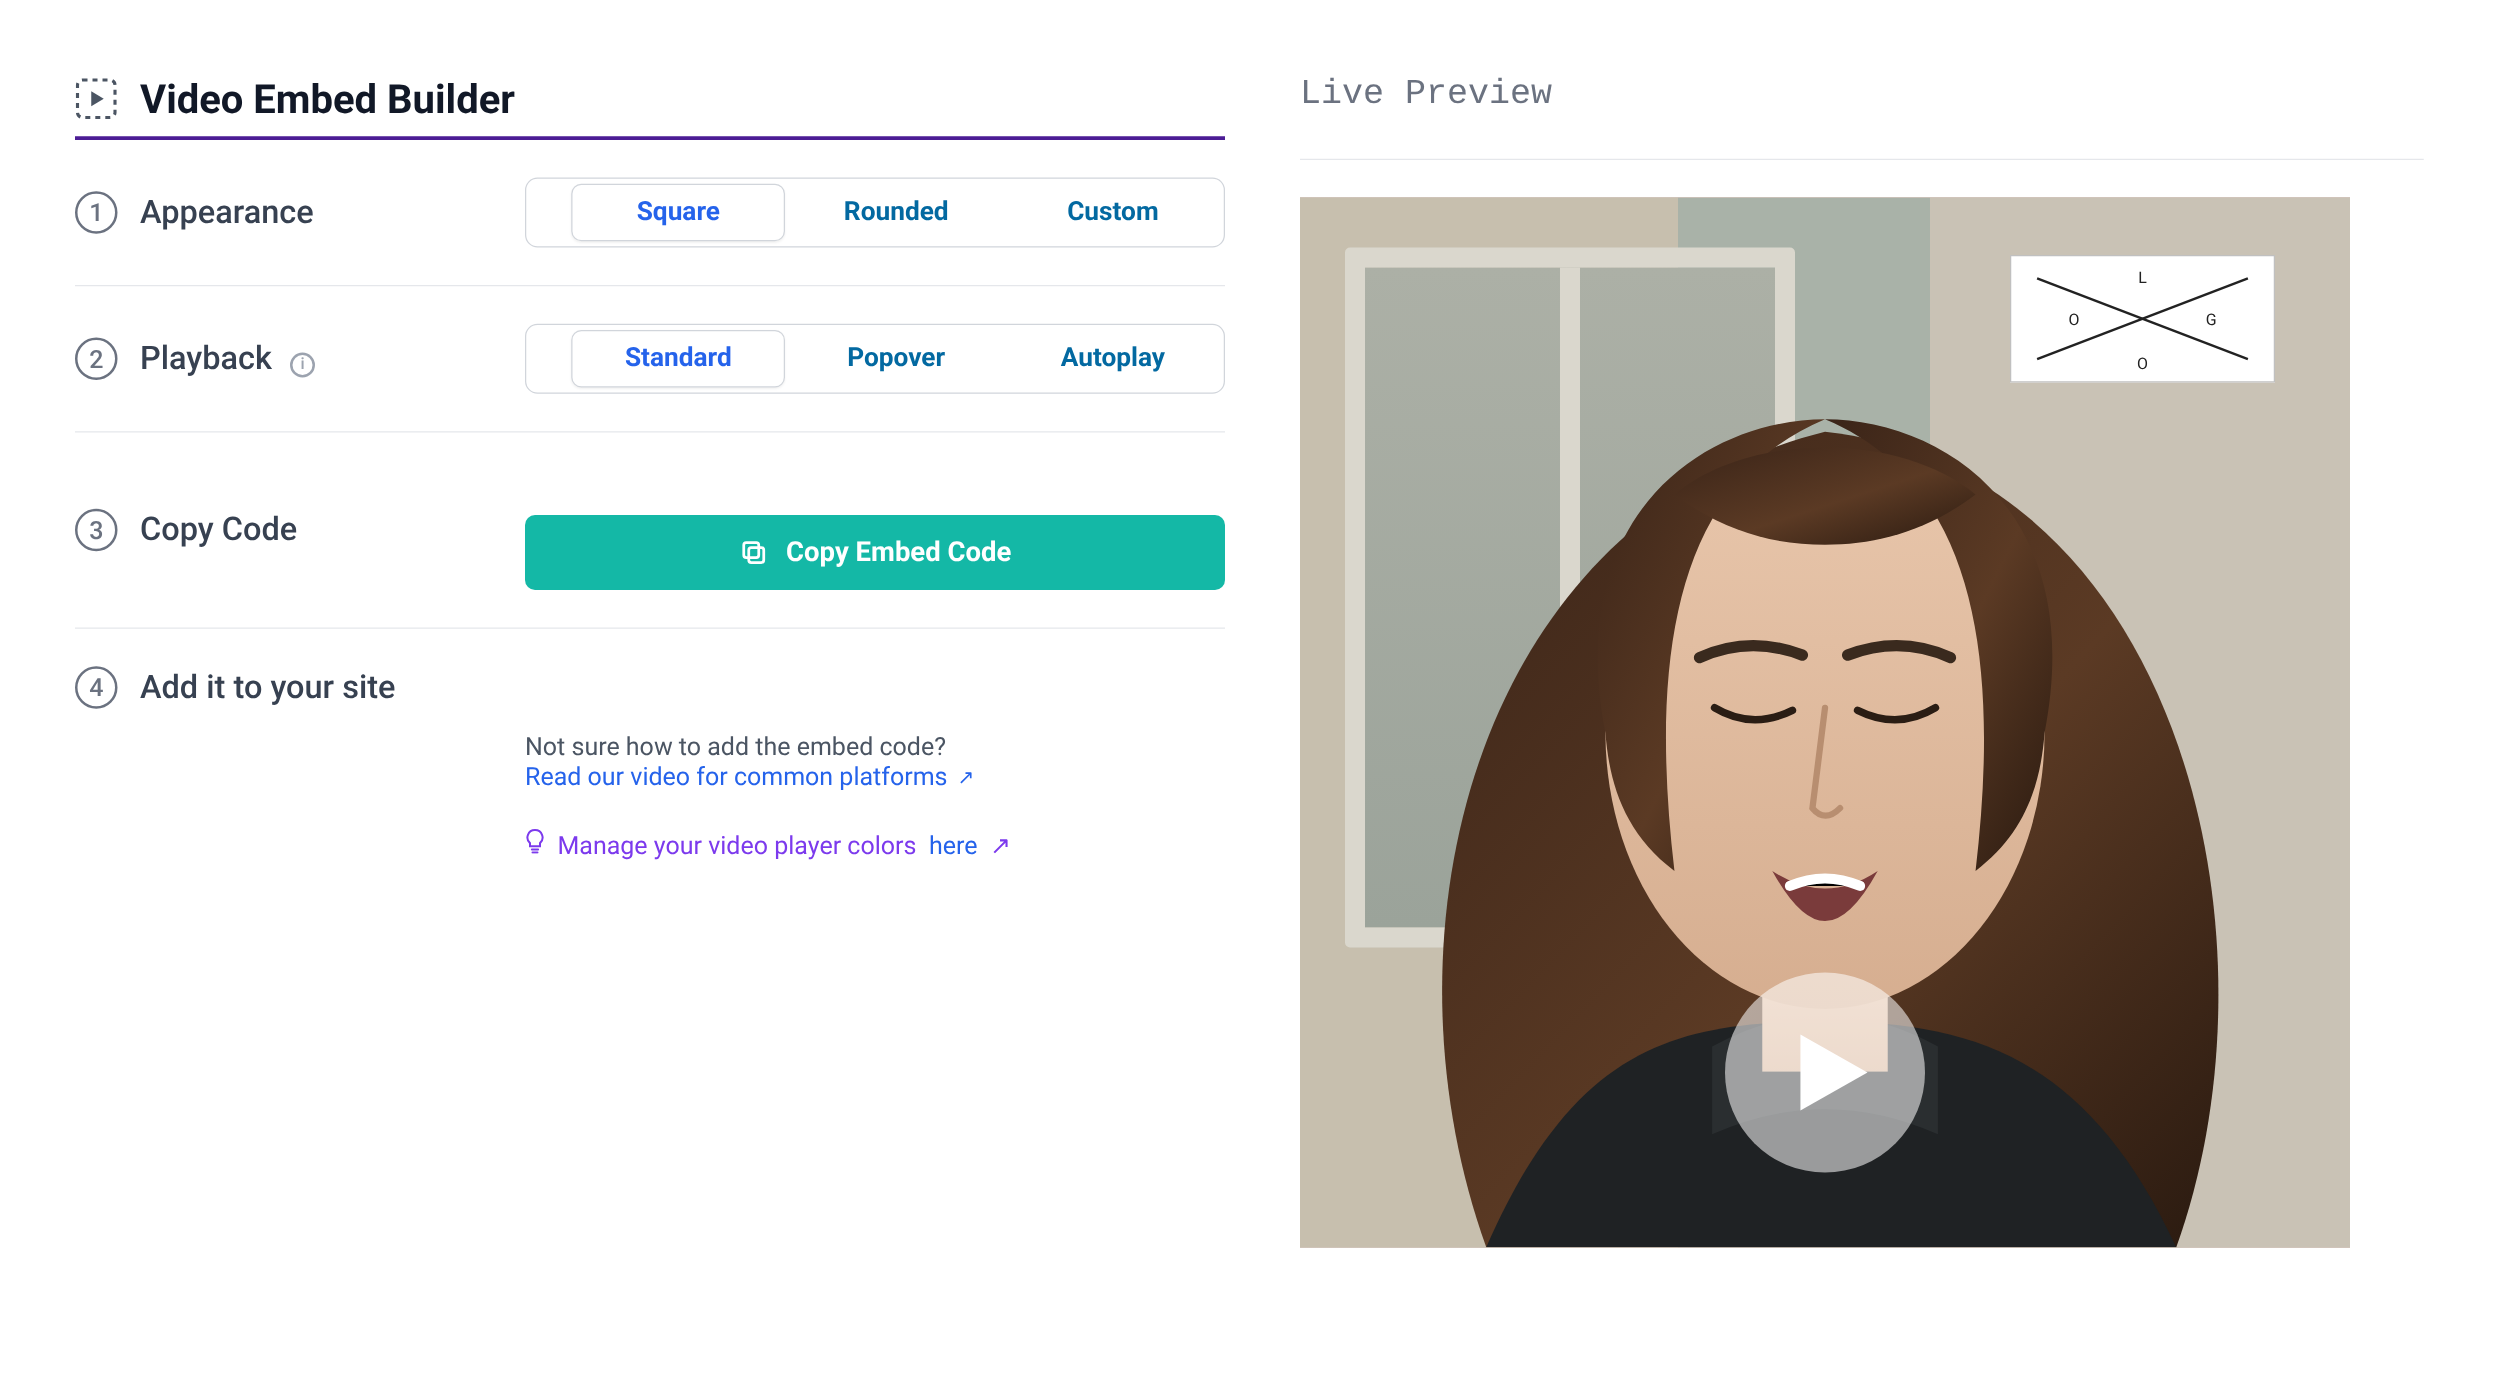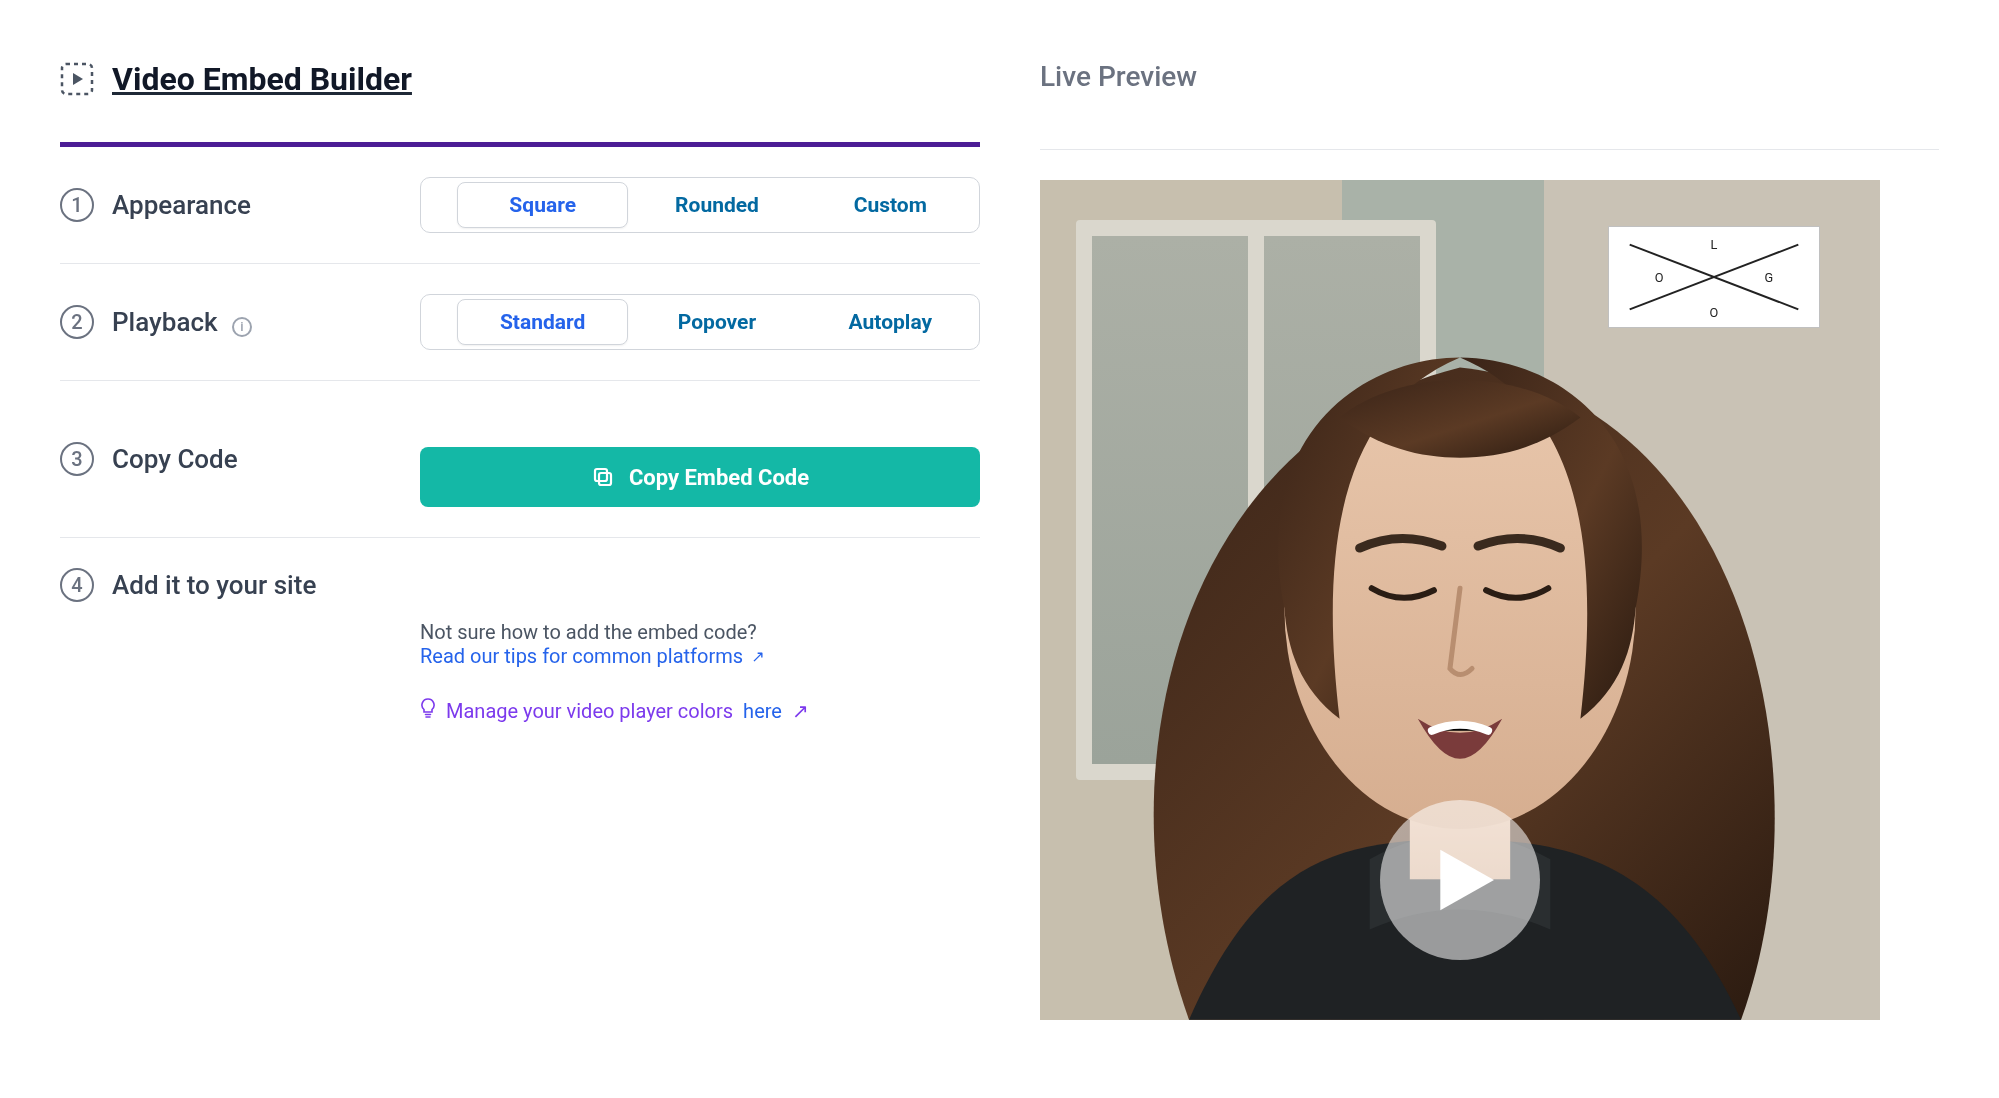--- a/index.html
+++ b/index.html
@@ -20,23 +20,22 @@
   }
   .right {
     flex: 1;
     padding-left: 10px;
   }
   
   .builder-header {
     display: flex;
     align-items: center;
     gap: 18px;
-    padding-bottom: 44px;
-    border-bottom: 5px solid #4c1d95;
-    text-decoration: underline;
+    padding-bottom: 11px;
+    border-bottom: 3px solid #4c1d95;
   }
   .builder-header h1 {
     font-size: 32px;
     font-weight: 700;
     color: #111827;
   }
   .embed-logo {
     width: 34px; height: 34px;
   }
   
@@ -139,22 +138,23 @@
     color: #7c3aed;
     display: inline-flex; align-items: center; gap: 10px;
     cursor: pointer;
   }
   .note-purple .here { color: #2563eb; }
   
   .preview-header {
     font-size: 28px;
     color: #6b7280;
     font-weight: 500;
-    padding-bottom: 56px;
+    padding-bottom: 36px;
     border-bottom: 1px solid #e5e7eb;
+    font-family: Liberation Mono, monospace;
   }
   .preview-frame {
     margin-top: 30px;
     position: relative;
     width: 840px;
     height: 840px;
     background: #a58b7a;
     overflow: hidden;
   }
   .bg-wall {
@@ -259,21 +259,21 @@
 
     <div class="step noline">
       <div class="step-label">
         <div class="step-num">4</div>
         <div class="step-title">Add it to your site</div>
       </div>
       <div class="notes">
         <div>
           <div class="note-text">Not sure how to add the embed code?</div>
           <span class="note-link">
-            <span>Read our tips for common platforms</span>
+            <span>Read our video for common platforms</span>
             <span class="arrow">↗</span>
           </span>
         </div>
         <div>
           <span class="note-purple">
             <span>
               <svg width="16" height="20" viewBox="0 0 16 20" fill="none">
                 <path d="M8 1a6 6 0 0 0-4 10.5V14h8v-2.5A6 6 0 0 0 8 1Z" stroke="#7c3aed" stroke-width="1.6"></path>
                 <path d="M5.5 16.5h5M6 19h4" stroke="#7c3aed" stroke-width="1.6" stroke-linecap="round"></path>
               </svg>

